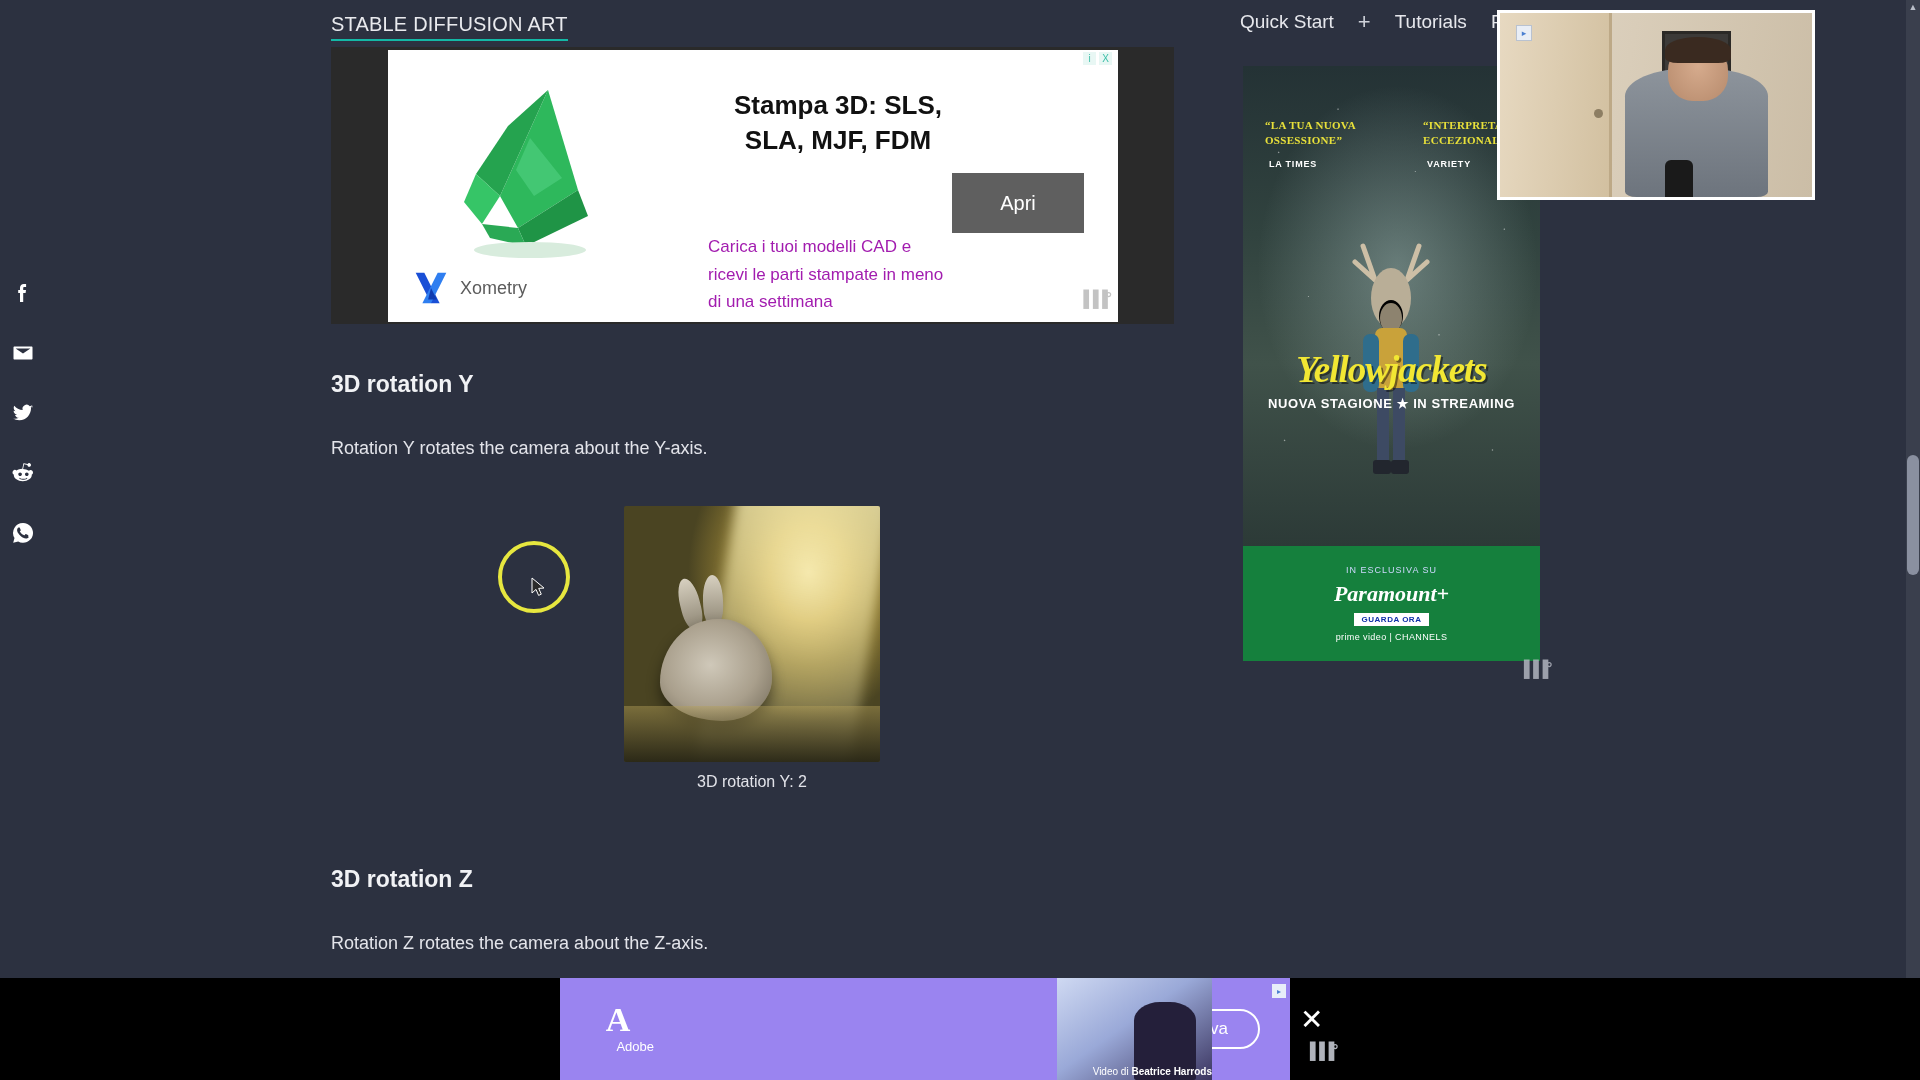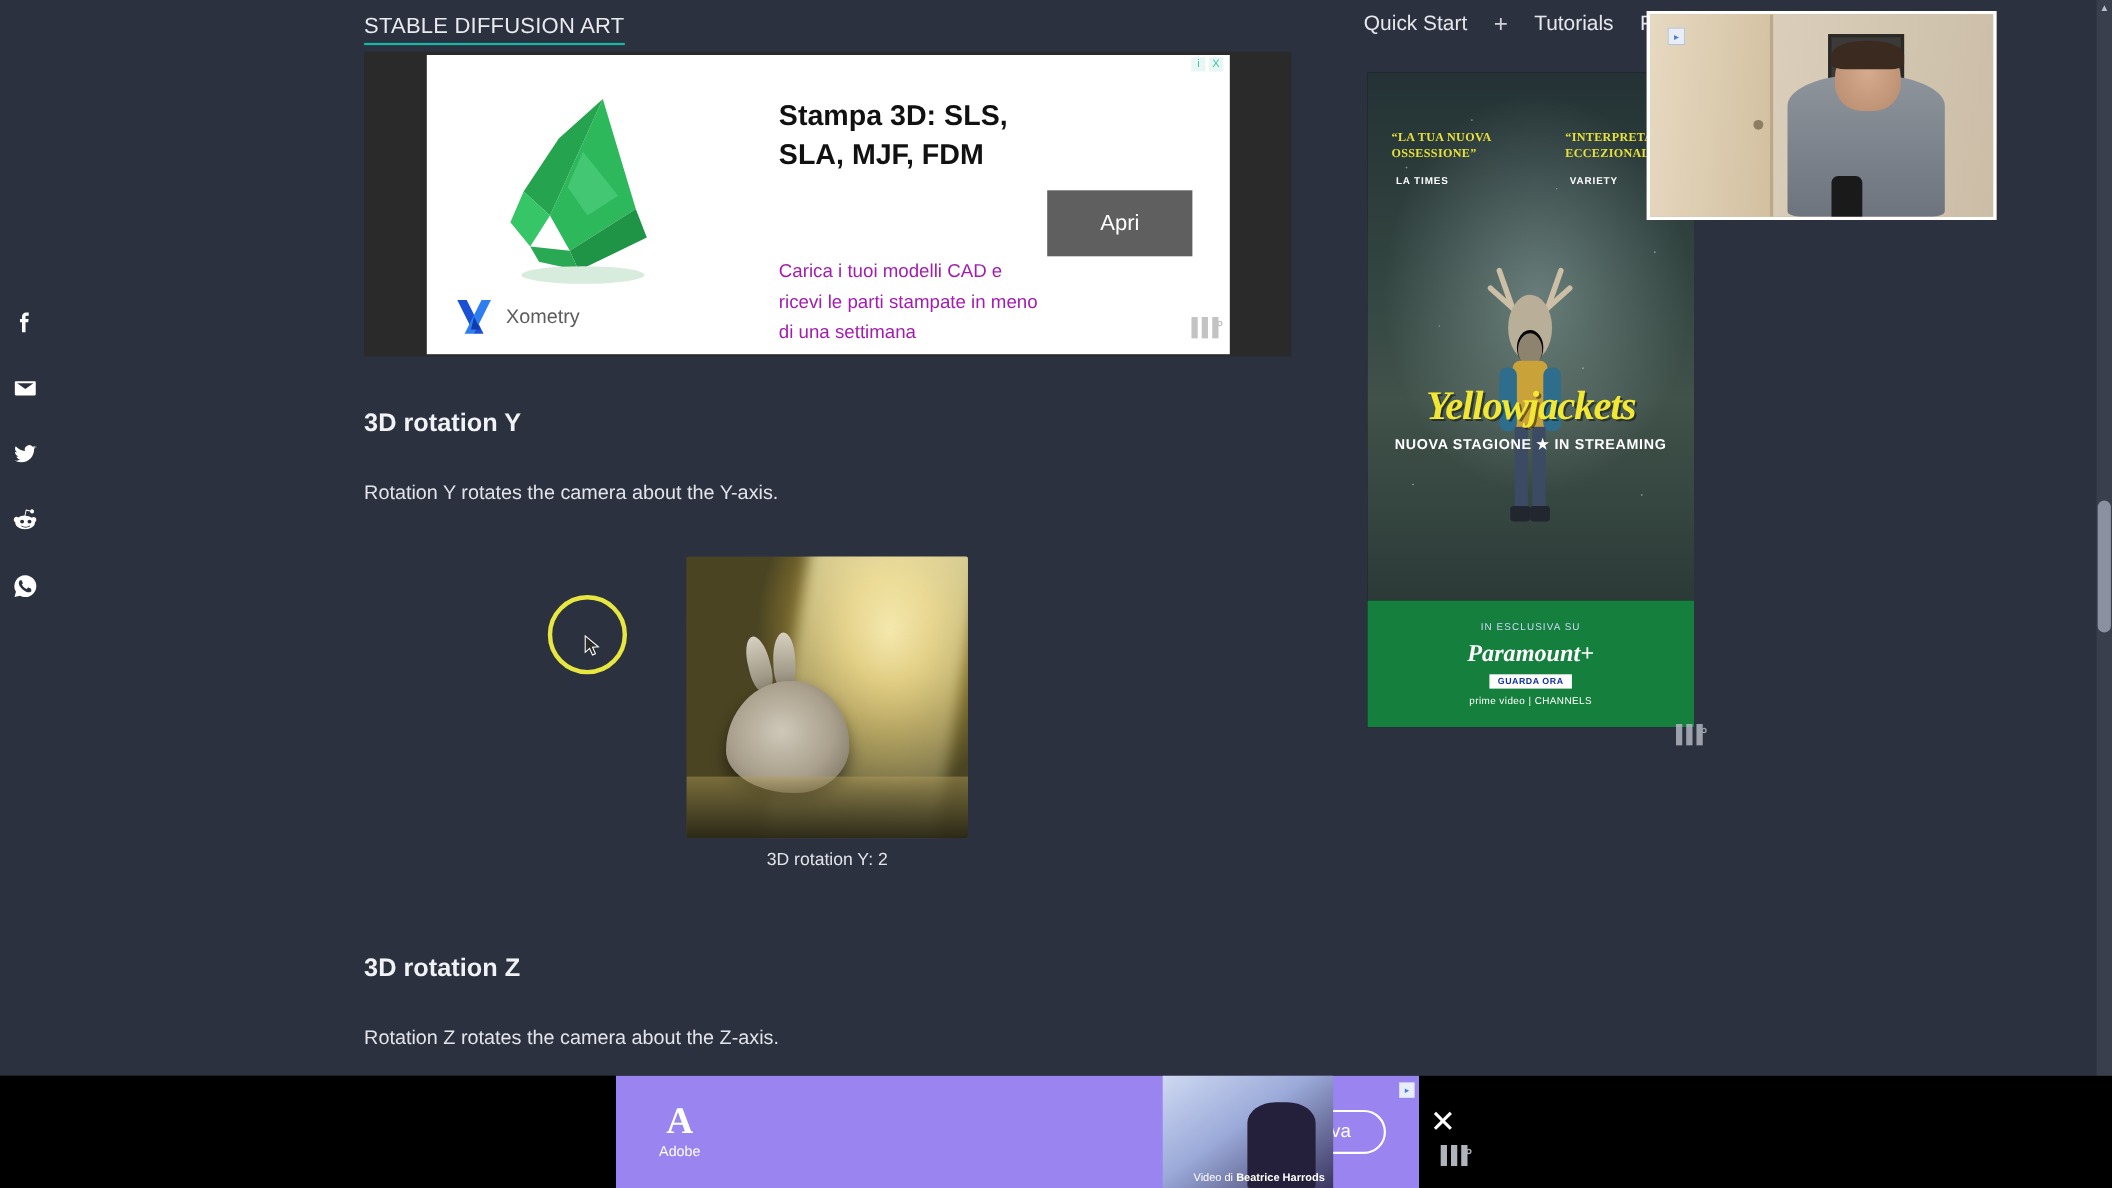--- a/index.html
+++ b/index.html
@@ -56,20 +56,21 @@
     font-family: "Liberation Sans", sans-serif;
   }
   .ad-figure {
     position: absolute; left: 42px; top: 28px; width: 220px; height: 185px;
   }
   .ad-figure svg { width: 100%; height: 100%; }
   .ad-title {
     position: absolute; left: 320px; top: 38px; width: 260px;
     font-size: 26px; font-weight: bold; color: #111; line-height: 1.36;
     font-family: "Liberation Sans", sans-serif;
+    text-align: center;
   }
   .ad-body {
     position: absolute; left: 320px; top: 148px; width: 245px;
     font-size: 17px; color: #a21caf; line-height: 1.62; margin-top: 35px;
   }
   .ad-cta {
     position: absolute; left: 564px; top: 123px; width: 132px; height: 60px;
     background: #5f5f5f; color: #ffffff; font-size: 20px;
     display: flex; align-items: center; justify-content: center; cursor: pointer;
   }
@@ -219,34 +220,34 @@
   
   .bottom-ad {
     position: absolute; left: 0; bottom: 0; width: 1920px; height: 102px; background: #000;
   }
   .bad-inner {
     position: absolute; left: 560px; top: 0; width: 730px; height: 102px;
     background: #9a84f0; display: flex; align-items: center; cursor: pointer;
   }
   .bad-logo { width: 72px; margin-left: 22px; text-align: center; color:#fff; }
   .bad-logo .mark { font-size: 34px; font-weight: bold; line-height: .95; font-family: "Liberation Serif", serif; }
-  .bad-logo .nm { font-size: 13px; margin-top: 2px; }
+  .bad-logo .nm { font-size: 13px; margin-top: 2px; text-align: right; }
   .bad-text { margin-left: 24px; color:#fff; font-size: 21px; font-weight: bold; line-height: 1.35; }
   .bad-cta {
     margin-left: auto; margin-right: 30px; border: 2px solid #fff; color:#fff;
     border-radius: 22px; padding: 8px 30px; font-size: 17px; cursor: pointer;
   }
   .bad-video {
     position: absolute; left: 1057px; top: 0; width: 155px; height: 102px;
     background: linear-gradient(145deg,#cfd9f2 0%, #9aa9d8 45%, #3b3560 100%);
     overflow: hidden;
   }
   .bad-video .silh { position:absolute; right: 16px; bottom: 0; width: 62px; height: 78px;
     background: #241f3a; border-radius: 42% 42% 6% 6% / 24% 24% 3% 3%; }
-  .bad-vcap { position:absolute; left: 1057px; bottom: 3px; width:155px; text-align:left;
+  .bad-vcap { position:absolute; left: 1057px; bottom: 3px; width:155px; text-align:right;
     color:#fff; font-size: 10px; padding-left: 28px; }
   .bad-vcap b { font-weight: bold; }
   .bad-close { position: absolute; left: 1300px; top: 28px; color:#fff; font-size: 28px; cursor: pointer; line-height: 1; }
   .bad-adchoice { position:absolute; left: 1272px; top: 6px; width: 14px; height: 14px;
     background:#e8eef9; display:flex; align-items:center; justify-content:center; }
   .bad-adchoice span { font-size: 8px; color:#4a7fd1; }
   .bad-corner { position: absolute; left: 1304px; bottom: 20px; color: #cfd3dc;
     font-size: 16px; letter-spacing:-2px; font-weight:bold; opacity:.85; }
 
   .taskbar-edge { position:absolute; left:0; bottom:0; width: 560px; height: 102px; background:#000; }

